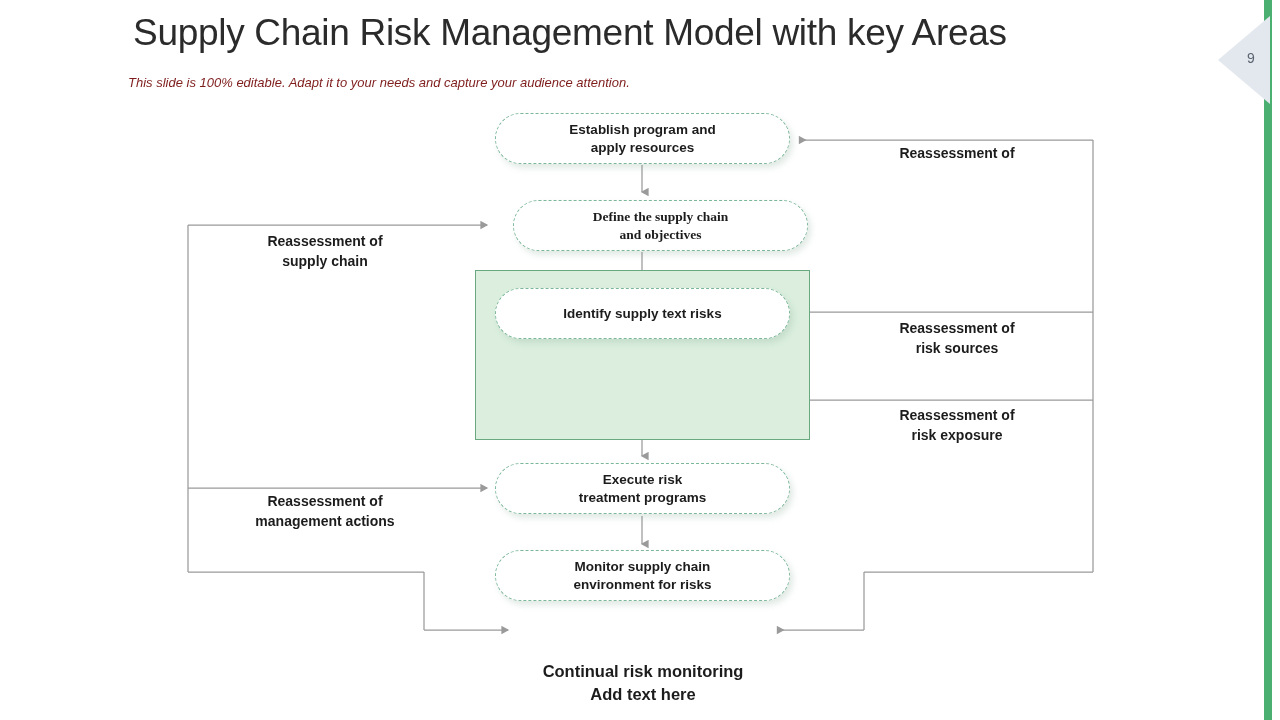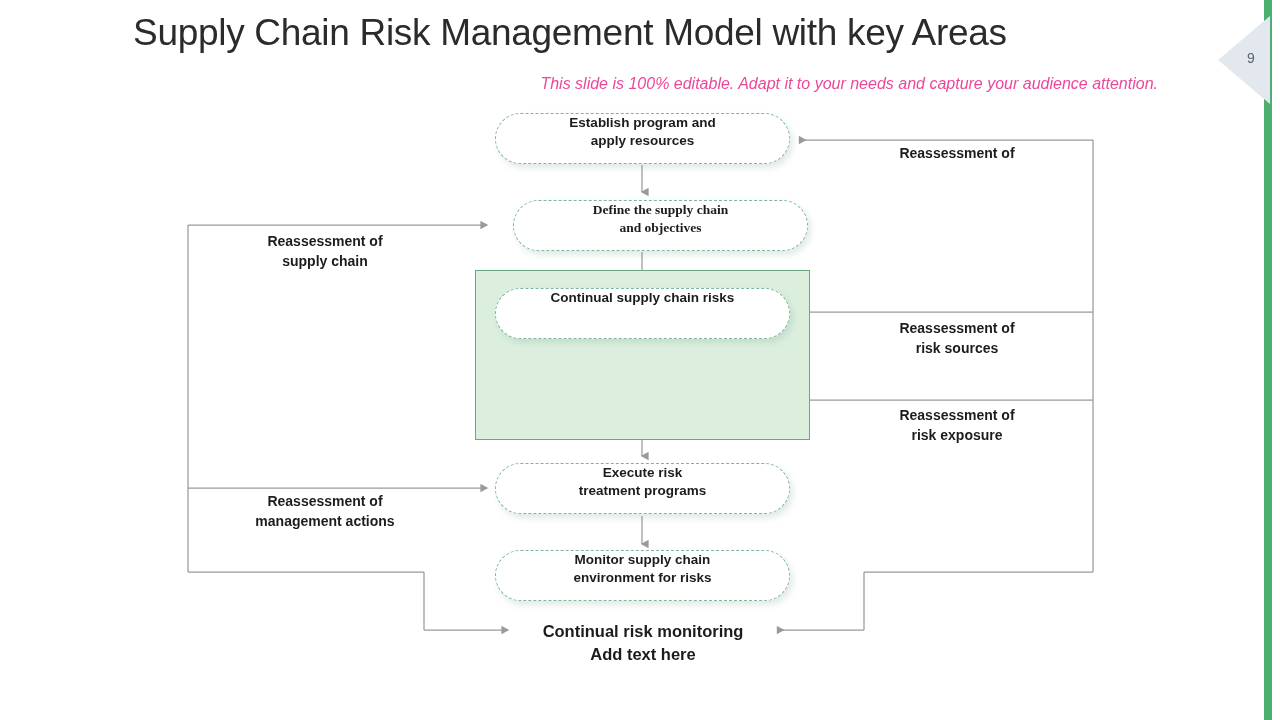--- a/index.html
+++ b/index.html
@@ -11,21 +11,21 @@
   #slide{position:absolute;inset:0;width:1280px;height:720px;}
 
   
   .title{
     position:absolute;left:133px;top:12px;width:1030px;
     font-size:37px;font-weight:normal;color:#2b2b2b;
     letter-spacing:-0.3px;line-height:1.15;white-space:nowrap;
   }
   .subtitle{
     position:absolute;left:128px;top:75px;width:1030px;
-    text-align:right;font-size:16px;font-style:italic;color:#ec4899;
+    text-align:left;font-size:13px;font-style:italic;color:#7f1d1d;
   }
 
   
   .green-bar{
     position:absolute;left:1264px;top:0;width:8px;height:720px;
     background:#4caf72;
   }
   .page-flag{
     position:absolute;left:1218px;top:16px;width:52px;height:88px;
   }
@@ -35,40 +35,40 @@
   }
 
   
   #flow{position:absolute;left:0;top:0;width:1280px;height:720px;}
 
   
   .node{
     position:absolute;background:#ffffff;
     border:1.3px dashed #7cb79a;border-radius:80px;
     box-shadow:3px 4px 6px rgba(120,160,135,0.22);
-    display:flex;align-items:flex-start;justify-content:center;
+    display:flex;align-items:center;justify-content:center;
     text-align:center;font-size:13.5px;font-weight:bold;color:#1c1c1c;
     line-height:1.33;box-sizing:border-box;
   }
   .node span{display:block;}
 
   
   .group-region{
     position:absolute;left:475px;top:270px;width:335px;height:170px;
     background:#dcefdf;border:1.1px solid #6aa87f;box-sizing:border-box;
   }
 
   
   .side-label{
     position:absolute;text-align:center;
     font-size:14px;font-weight:bold;color:#1c1c1c;line-height:1.4;
   }
   .tail-label{
     position:absolute;text-align:center;
-    font-size:16.5px;font-weight:bold;color:#1c1c1c;line-height:1.4;
+    font-size:16.5px;font-weight:bold;color:#1c1c1c;line-height:1.4;margin-top:40px;
   }
 </style>
 </head>
 <body>
 
 <div id="slide">
 
   <div class="title">Supply Chain Risk Management Model with key Areas</div>
   <div class="subtitle">This slide is 100% editable.  Adapt it to your needs and capture your audience attention.</div>
 
@@ -127,21 +127,21 @@
 
   <div class="node" style="left:513px;top:200px;width:295px;height:51px;font-family:Liberation Serif, serif;">
     <div>
       <span>Define the supply chain</span>
       <span>and objectives</span>
     </div>
   </div>
 
   <div class="node" style="left:495px;top:288px;width:295px;height:51px;">
     <div>
-      <span>Continual supply chain risks</span>
+      <span>Identify supply text risks</span>
     </div>
   </div>
 
 
   <div class="node" style="left:495px;top:463px;width:295px;height:51px;">
     <div>
       <span>Execute risk</span>
       <span>treatment programs</span>
     </div>
   </div>

